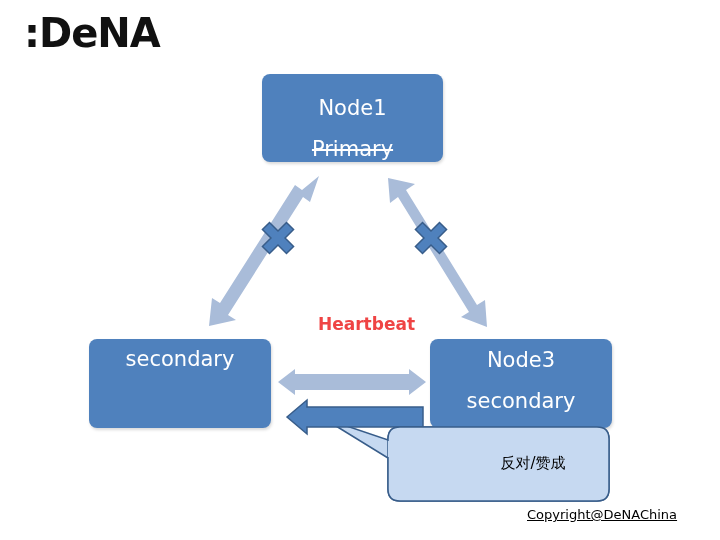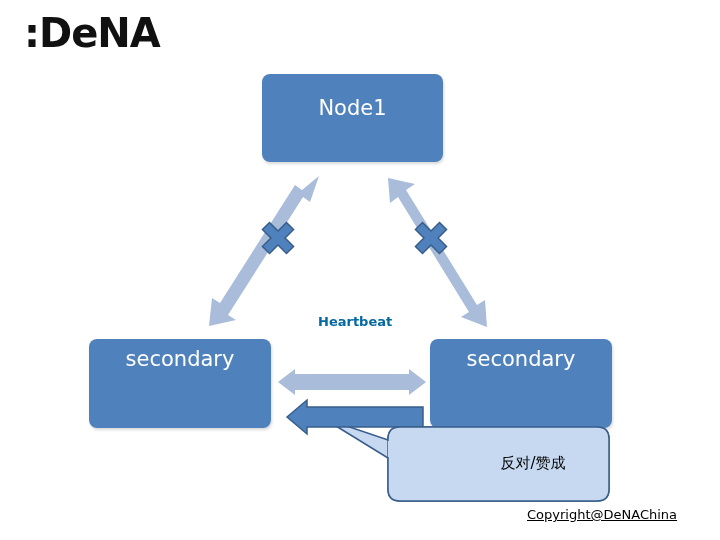--- a/index.html
+++ b/index.html
@@ -23,22 +23,22 @@
     .node .line { display: block; line-height: 41px; }
     #node1 { left: 262px; top: 74px; width: 181px; height: 88px; }
     #node1 .l1 { margin-top: 14px; }
     #node2 { left: 89px; top: 339px; width: 182px; height: 89px; }
     #node3 { left: 430px; top: 339px; width: 182px; height: 89px; }
     #node2 .l1, #node3 .l1 { margin-top: 1px; }
     .strike { text-decoration: line-through; }
     svg.overlay { position: absolute; left: 0; top: 0; }
     .heartbeat {
       position: absolute; left: 318px; top: 314px;
-      font-family: "DejaVu Sans", sans-serif; font-weight: bold; font-size: 13px;
-      color: #0369a1;
+      font-family: "DejaVu Sans", sans-serif; font-weight: bold; font-size: 17px;
+      color: #ef4444;
     }
     .callout-text {
       position: absolute; left: 388px; top: 454px; width: 200px;
       text-align: center; font-size: 15px; color: #000;
       font-family: "DejaVu Sans", sans-serif;
       padding-left: 45px;
     }
     .copyright {
       position: absolute; left: 527px; top: 507px;
       font-family: "DejaVu Sans", sans-serif; font-size: 13px; color: #000; text-decoration: underline;
@@ -67,27 +67,29 @@
 
   <polygon fill="#a9bcd9" points="278,382 295,369 295,374 409,374 409,369 426,382 409,395 409,390 295,390 295,395"></polygon>
 
   <path d="M 400,427 L 597,427 Q 609,427 609,439 L 609,489 Q 609,501 597,501 L 400,501 Q 388,501 388,489 L 388,458 L 323,418 L 388,440 L 388,439 Q 388,427 400,427 Z" fill="#c6d9f1" stroke="#385d8a" stroke-width="1.5"></path>
 
   <polygon fill="#4f81bd" stroke="#385d8a" stroke-width="1.5" points="287,417 307,400 307,407 423,407 423,427 307,427 307,434"></polygon>
 </svg>
 
 <div class="node" id="node1">
   <span class="line l1">Node1</span>
+  <span class="line strike">Primary</span>
 </div>
 
 <div class="node" id="node2">
   <span class="line">secondary</span>
 </div>
 
 <div class="node" id="node3">
+  <span class="line l1">Node3</span>
   <span class="line">secondary</span>
 </div>
 
 <svg class="overlay" width="720" height="540" viewBox="0 0 720 540">
 
   <path d="M 400,427 L 597,427 Q 609,427 609,439 L 609,489 Q 609,501 597,501 L 400,501 Q 388,501 388,489 L 388,439 Q 388,427 400,427 Z" fill="#c6d9f1" stroke="#385d8a" stroke-width="1.5"></path>
   <line x1="389" y1="441" x2="389" y2="457" stroke="#c6d9f1" stroke-width="2"></line>
 </svg>
 
 <div class="heartbeat">Heartbeat</div>

